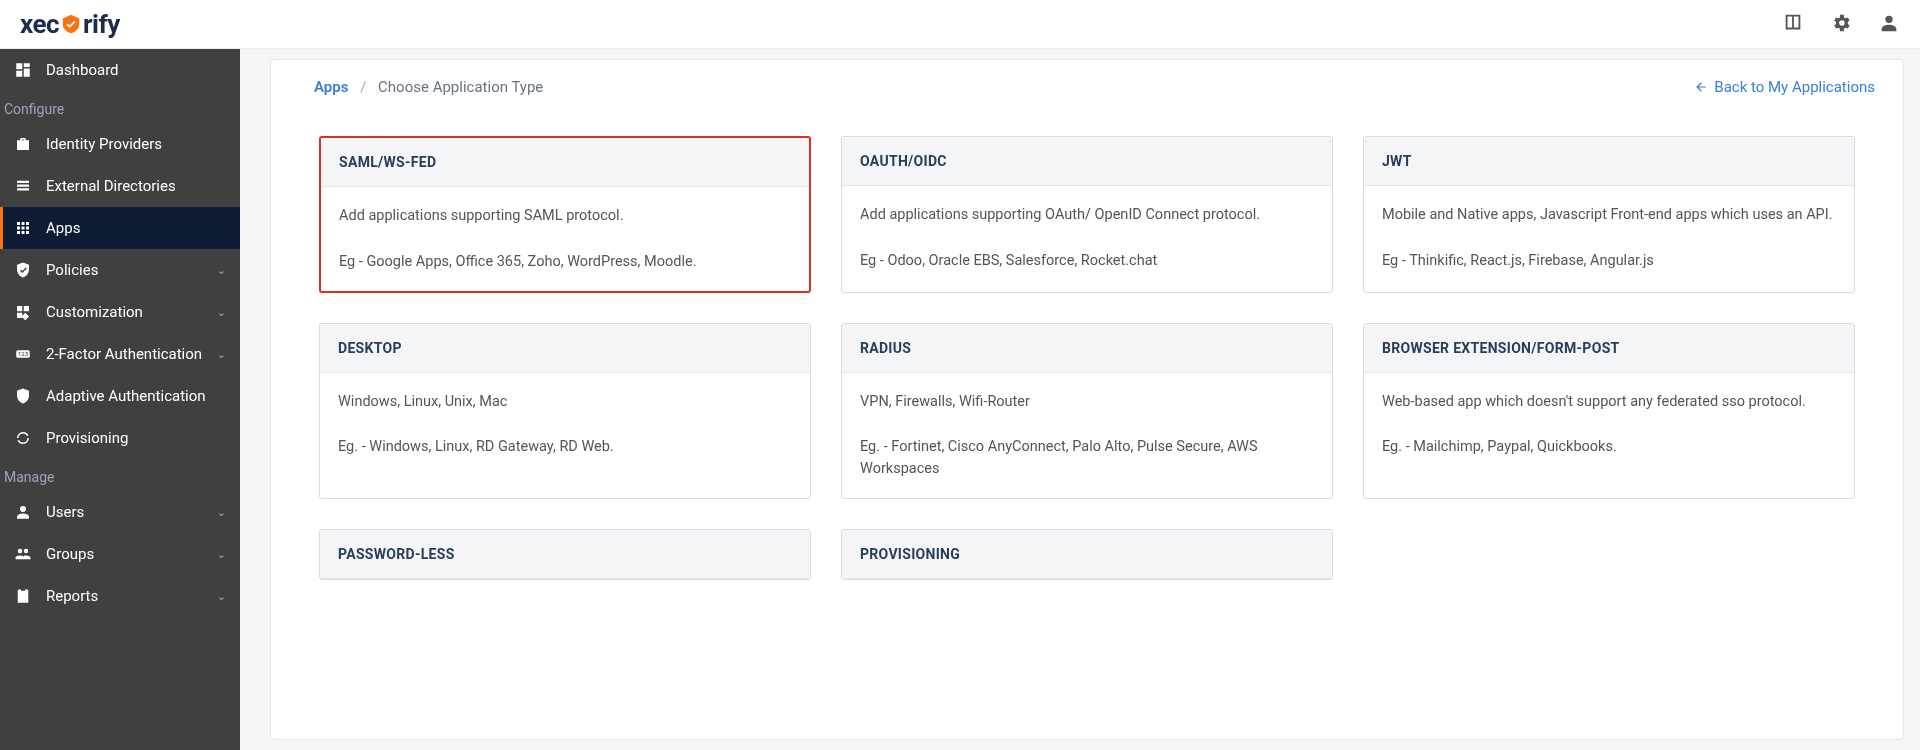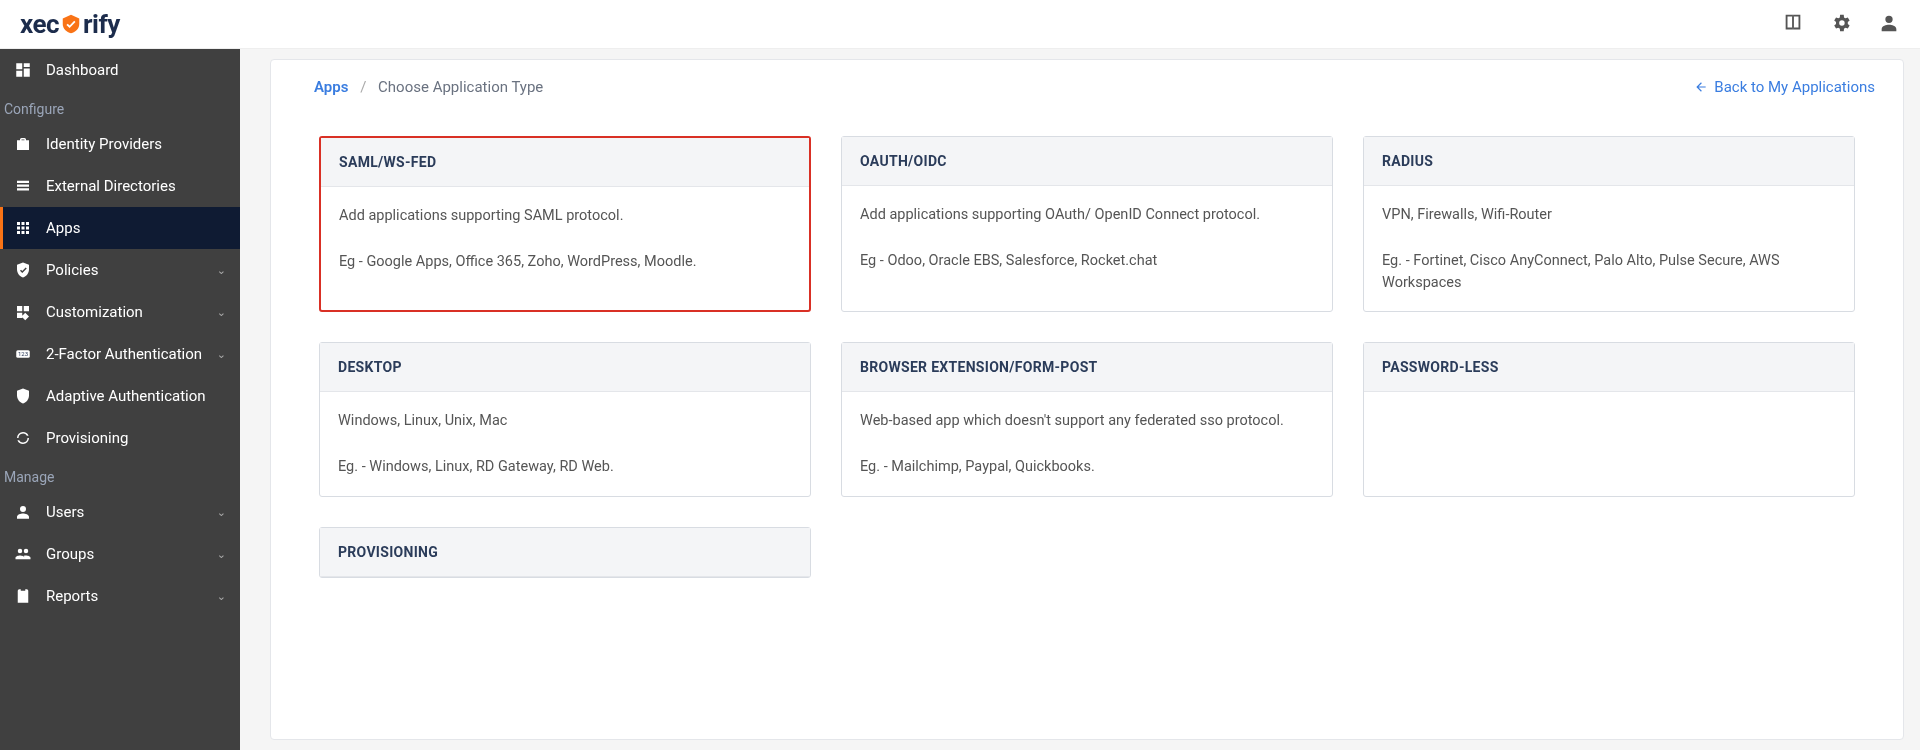--- a/index.html
+++ b/index.html
@@ -181,36 +181,43 @@
             <div class="eg">Eg - Google Apps, Office 365, Zoho, WordPress, Moodle.</div>
           </div>
         </div>
         <div class="card">
           <div class="card-head">OAUTH/OIDC</div>
           <div class="card-body">
             <div class="desc">Add applications supporting OAuth/ OpenID Connect protocol.</div>
             <div class="eg">Eg - Odoo, Oracle EBS, Salesforce, Rocket.chat</div>
           </div>
         </div>
-
+        <div class="card">
+          <div class="card-head">JWT</div>
+          <div class="card-body">
+            <div class="desc">Mobile and Native apps, Javascript Front-end apps which uses an API.</div>
+            <div class="eg">Eg - Thinkific, React.js, Firebase, Angular.js</div>
+          </div>
+        </div>
+
+        <div class="card">
+          <div class="card-head">DESKTOP</div>
+          <div class="card-body">
+            <div class="desc">Windows, Linux, Unix, Mac</div>
+            <div class="eg">Eg. - Windows, Linux, RD Gateway, RD Web.</div>
+          </div>
+        </div>
         <div class="card">
           <div class="card-head">RADIUS</div>
           <div class="card-body">
             <div class="desc">VPN, Firewalls, Wifi-Router</div>
             <div class="eg">Eg. - Fortinet, Cisco AnyConnect, Palo Alto, Pulse Secure, AWS Workspaces</div>
           </div>
         </div>
         <div class="card">
-          <div class="card-head">DESKTOP</div>
-          <div class="card-body">
-            <div class="desc">Windows, Linux, Unix, Mac</div>
-            <div class="eg">Eg. - Windows, Linux, RD Gateway, RD Web.</div>
-          </div>
-        </div>
-        <div class="card">
           <div class="card-head">BROWSER EXTENSION/FORM-POST</div>
           <div class="card-body">
             <div class="desc">Web-based app which doesn't support any federated sso protocol.</div>
             <div class="eg">Eg. - Mailchimp, Paypal, Quickbooks.</div>
           </div>
         </div>
 
         <div class="card short">
           <div class="card-head">PASSWORD-LESS</div>
         </div>

